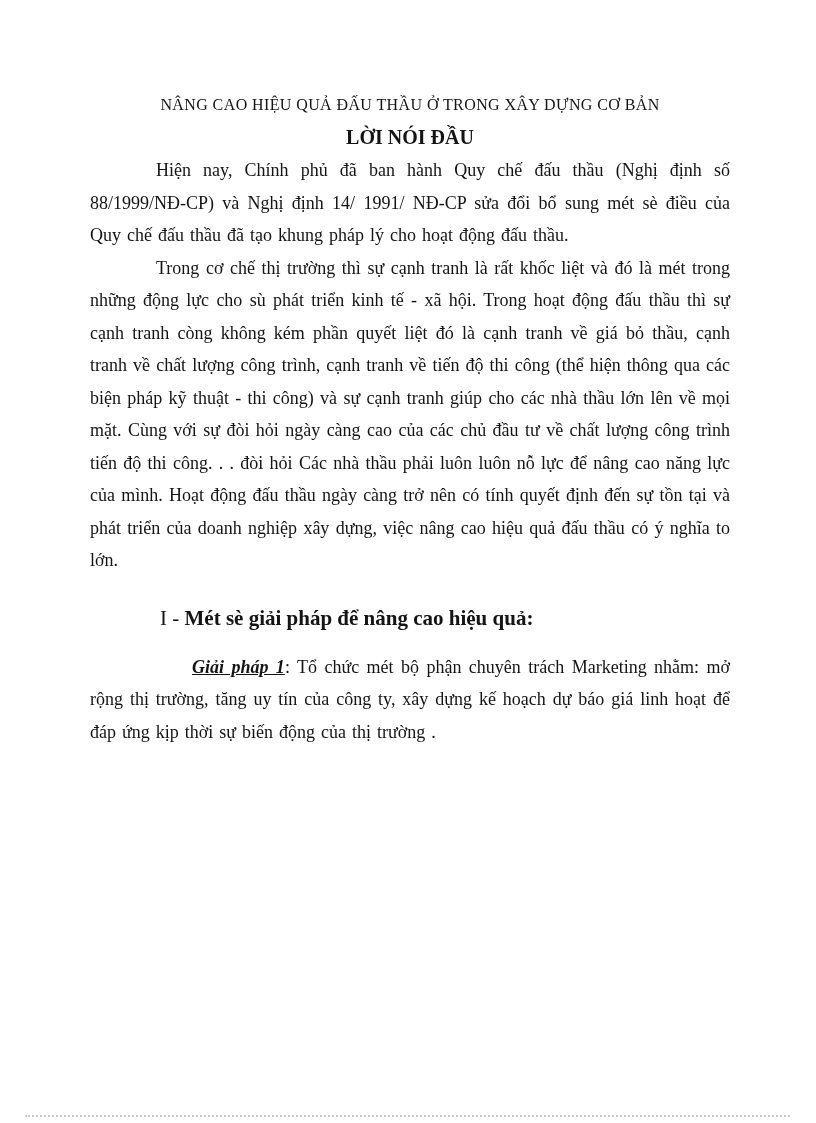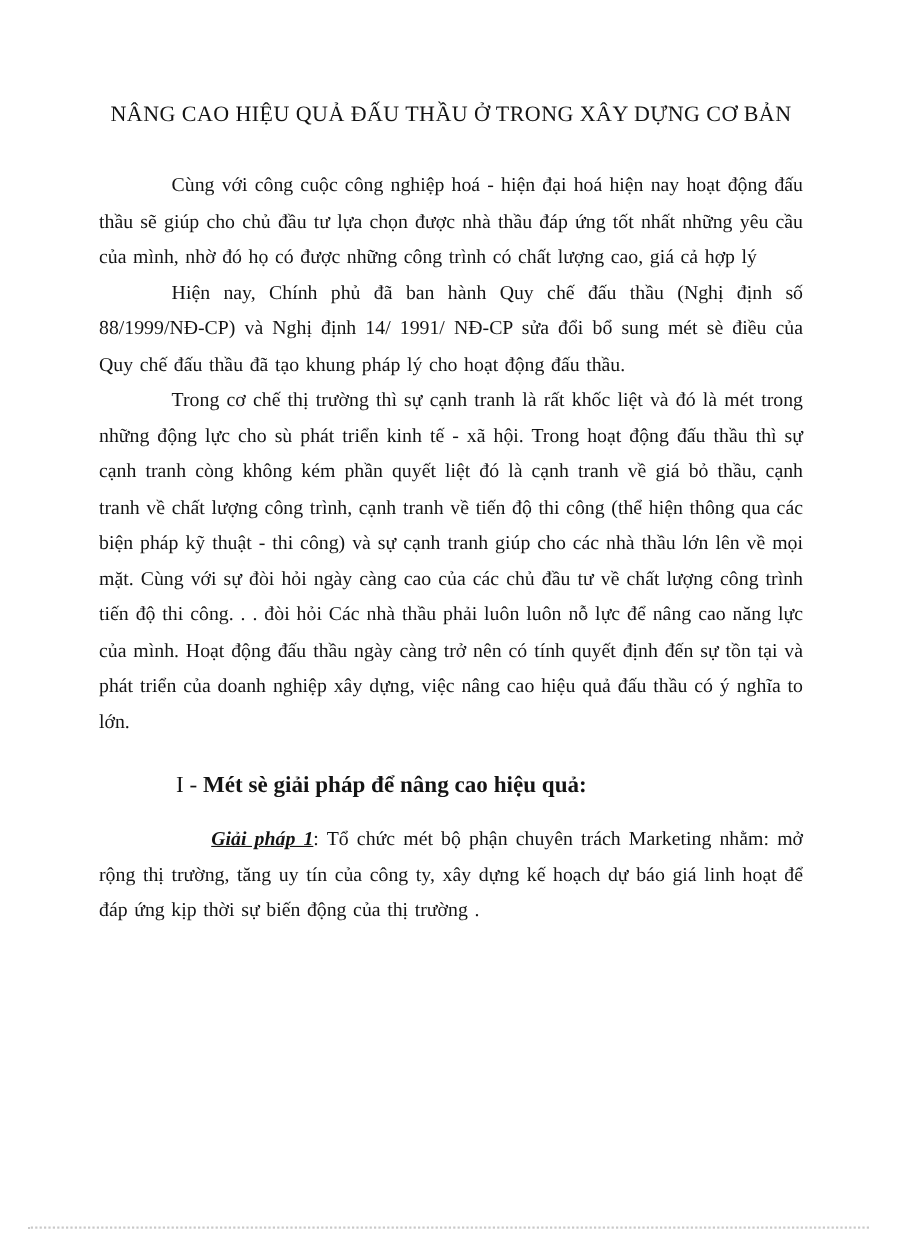--- a/index.html
+++ b/index.html
@@ -16,21 +16,21 @@
     font-family: "Liberation Serif", "DejaVu Serif", serif;
     color: #141414;
   }
   .doc {
     position: absolute;
     left: 90px;
     top: 88px;
     width: 640px;
   }
   .title-main {
-    font-size: 20px;
+    font-size: 16px;
     line-height: 33px;
     text-align: center;
     letter-spacing: 0.4px;
     font-weight: normal;
     margin: 0;
     white-space: nowrap;
   }
   .title-sub {
     font-size: 20px;
     line-height: 33px;
@@ -76,22 +76,22 @@
   }
 </style>
 </head>
 <body>
 
 <div class="page">
   <div class="doc">
 
     <h1 class="title-main">NÂNG CAO HIỆU QUẢ ĐẤU THẦU Ở TRONG XÂY DỰNG CƠ BẢN</h1>
 
+    <h2 class="title-sub">LỜI NÓI ĐẦU</h2>
 
-    <p class="body first">Cùng với công cuộc công nghiệp hoá - hiện đại hoá hiện nay hoạt động đấu thầu sẽ giúp cho chủ đầu tư lựa chọn được nhà thầu đáp ứng tốt nhất những yêu cầu của mình, nhờ đó họ có được những công trình có chất lượng cao, giá cả hợp lý</p>
 
     <p class="body">Hiện nay, Chính phủ đã ban hành Quy chế đấu thầu (Nghị định số 88/1999/NĐ-CP) và Nghị định 14/ 1991/ NĐ-CP sửa đổi bổ sung mét sè điều của Quy chế đấu thầu đã tạo khung pháp lý cho hoạt động đấu thầu.</p>
 
 
     <p class="body">Trong cơ chế thị trường thì sự cạnh tranh là rất khốc liệt và đó là mét trong những động lực cho sù phát triển kinh tế - xã hội. Trong hoạt động đấu thầu thì sự cạnh tranh còng không kém phần quyết liệt đó là cạnh tranh về giá bỏ thầu, cạnh tranh về chất lượng công trình, cạnh tranh về tiến độ thi công (thể hiện thông qua các biện pháp kỹ thuật - thi công) và sự cạnh tranh giúp cho các nhà thầu lớn lên về mọi mặt. Cùng với sự đòi hỏi ngày càng cao của các chủ đầu tư về chất lượng công trình tiến độ thi công. . . đòi hỏi Các nhà thầu phải luôn luôn nỗ lực để nâng cao năng lực của mình. Hoạt động đấu thầu ngày càng trở nên có tính quyết định đến sự tồn tại và phát triển của doanh nghiệp xây dựng, việc nâng cao hiệu quả đấu thầu có ý nghĩa to lớn.</p>
 
     <h3 class="section-heading"><span>I - </span><span class="heading-bold">Mét sè giải pháp để nâng cao hiệu quả:</span></h3>
 
     <p class="body"><span class="solution-lead">Giải pháp 1</span><span>: Tổ chức mét bộ phận chuyên trách Marketing nhằm: mở rộng thị trường, tăng uy tín của công ty, xây dựng kế hoạch dự báo giá linh hoạt để đáp ứng kịp thời sự biến động của thị trường .</span></p>
 

